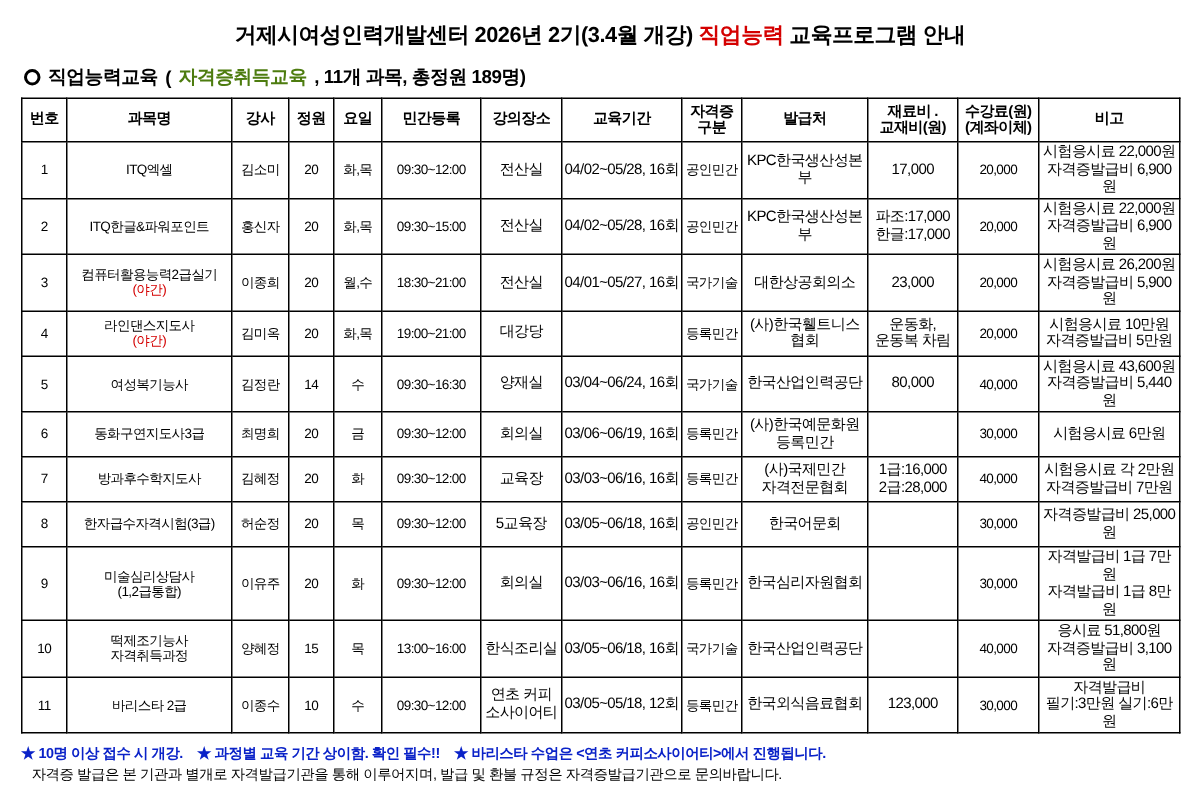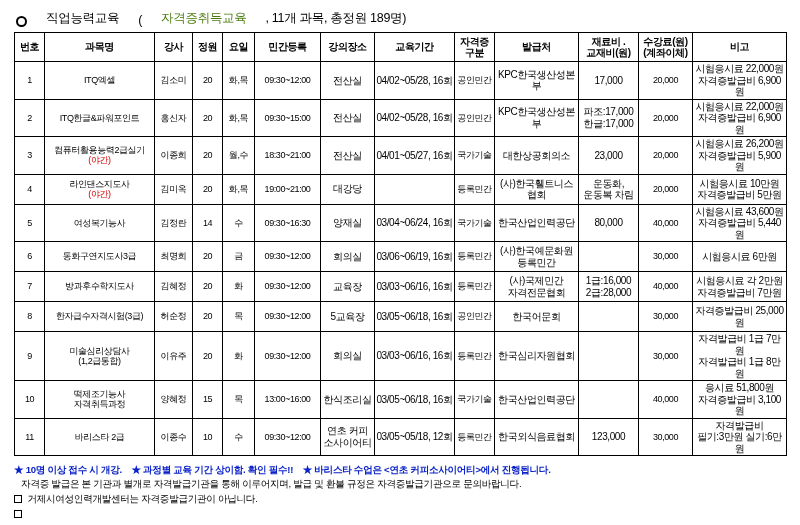--- a/index.html
+++ b/index.html
@@ -16,22 +16,22 @@
     text-align:center;
     font-size:14.5px;
     font-weight:bold;
     letter-spacing:-0.3px;
     margin:4px 0 10px 0;
     white-space:nowrap;
   }
   .title .hl{color:#d40000;}
 
   .subline{
-    display:flex;align-items:flex-end;gap:19px;
-    font-size:12.5px;font-weight:normal;
+    display:flex;align-items:center;gap:5px;
+    font-size:12.5px;font-weight:bold;
     margin:0 0 5px 2px;
     letter-spacing:-0.3px;
   }
   .ring{
     display:inline-block;width:11px;height:11px;border:2px solid #000;border-radius:50%;
     box-sizing:border-box;
   }
   .subline .red{color:#4d7c0f;}
 
   table.main{
@@ -72,20 +72,25 @@
     margin-right:3px;vertical-align:middle;box-sizing:border-box;
   }
   .u{text-decoration:underline;}
   .bluebold{color:#0a22c8;font-weight:bold;}
 </style>
 </head>
 <body>
 
 <div class="page">
 
+  <div class="title">
+    <span>거제시여성인력개발센터 2026년 2기(3.4월 개강)</span>
+    <span class="hl">직업능력</span>
+    <span>교육프로그램 안내</span>
+  </div>
 
   <div class="subline">
     <span class="ring"></span>
     <span>직업능력교육</span>
     <span>(</span>
     <span class="red">자격증취득교육</span>
     <span>, 11개 과목, 총정원 189명)</span>
   </div>
 
   <table class="main">

